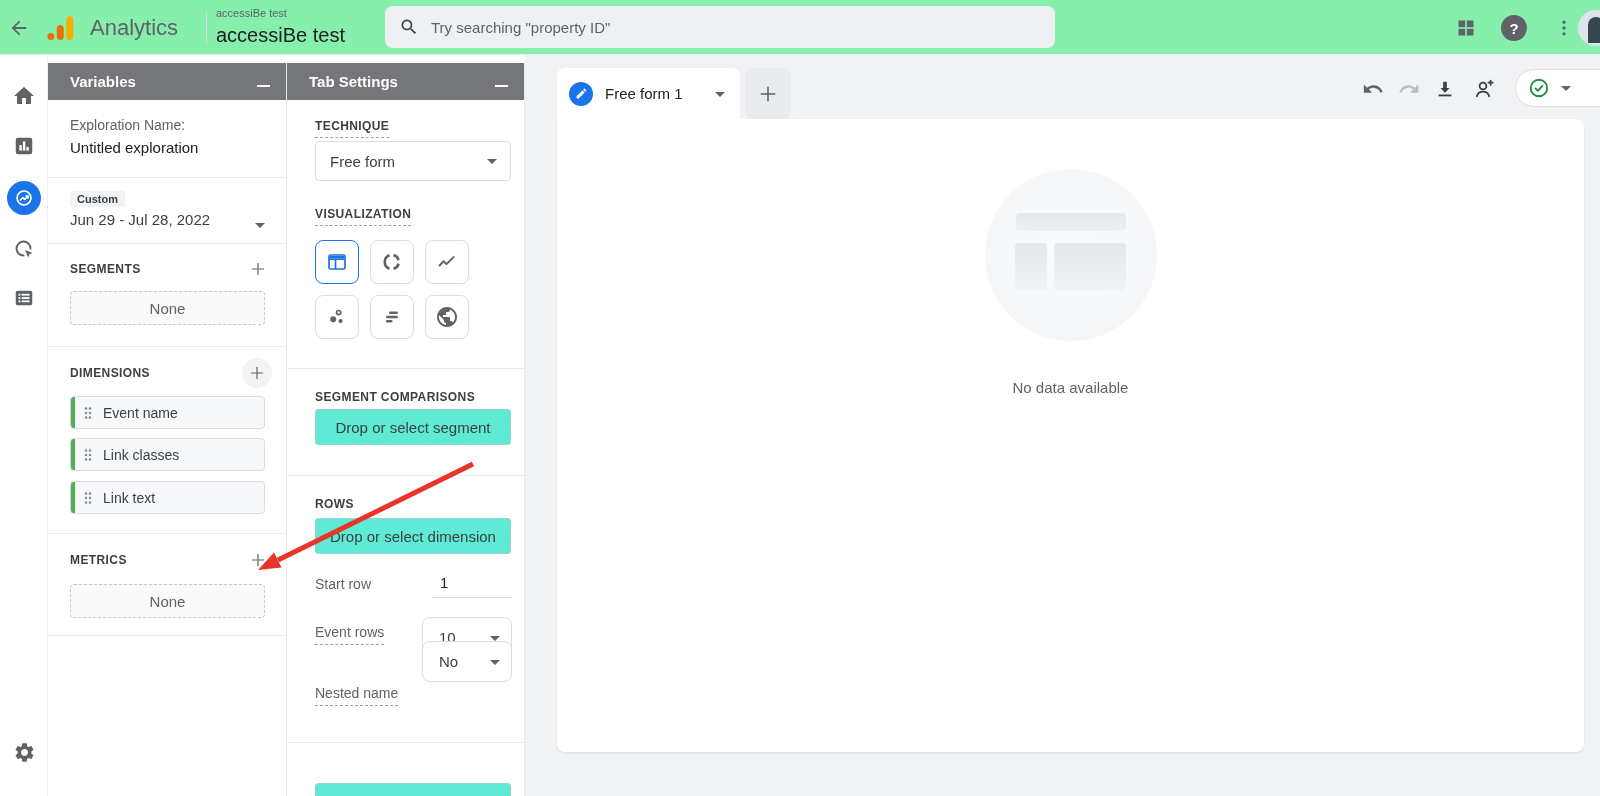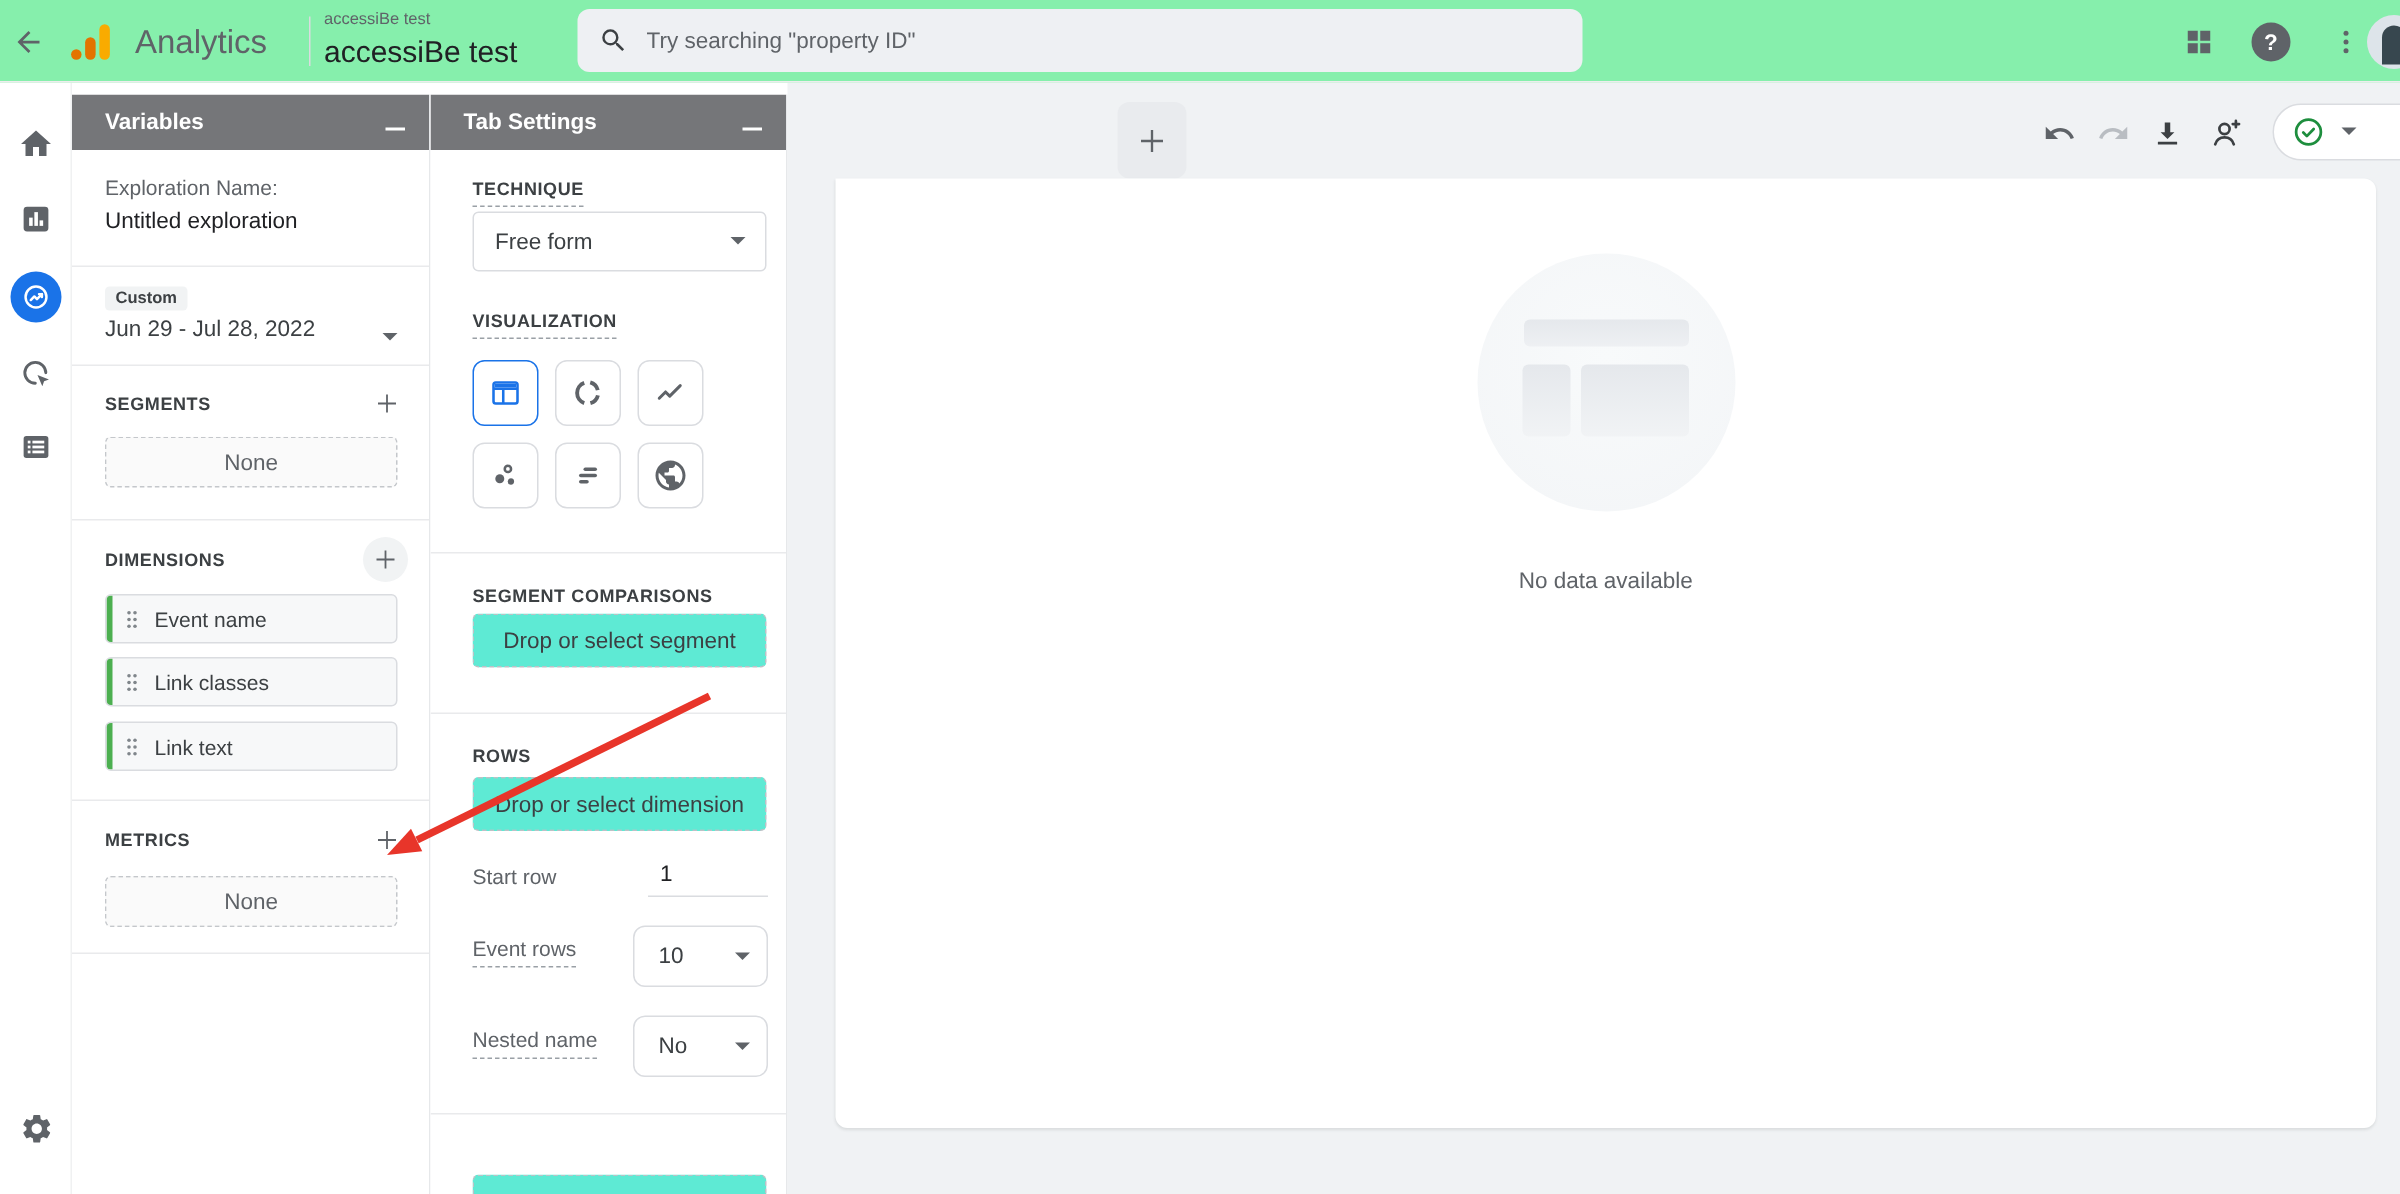--- a/index.html
+++ b/index.html
@@ -343,34 +343,45 @@
 
     <div class="inline-field-label dash-u" style="top:561px;">Event rows</div>
     <div class="select mini-select" style="left:135px; top:554px;">
       <span class="val">10</span>
       <span class="caret"><svg width="12" height="8" viewBox="0 0 12 8">
             <path fill="currentColor" d="M1 1l5 5 5-5z"></path>
           </svg></span>
     </div>
 
     <div class="inline-field-label dash-u" style="top:622px;">Nested name</div>
-    <div class="select mini-select" style="left:135px; top:614px;justify-content:center;">
+    <div class="select mini-select" style="left:135px; top:578px;justify-content:center;">
       <span class="val">No</span>
       <span class="caret"><svg width="12" height="8" viewBox="0 0 12 8">
             <path fill="currentColor" d="M1 1l5 5 5-5z"></path>
           </svg></span>
     </div>
 
     <div class="divider" style="top:679px;"></div>
     <div class="sec-label" style="left:28px; top:726px;">COLUMNS</div>
     <div class="dropbox" style="left:28px; top:720px; width:196px; height:40px;"></div>
   </div>
 
   <div class="canvas">
 
+    <div class="tab">
+      <span class="pencil-orb">
+        <svg width="13" height="13" viewBox="0 0 24 24">
+            <path fill="#fff" d="M3 17.25V21h3.75L17.8 9.94l-3.75-3.75L3 17.25zM20.7 7.04c.4-.39.4-1.02 0-1.41l-2.34-2.34a1 1 0 0 0-1.41 0l-1.83 1.83 3.75 3.75 1.83-1.83z"></path>
+          </svg>
+      </span>
+      <span class="lbl">Free form 1</span>
+      <span class="caret"><svg width="12" height="8" viewBox="0 0 12 8">
+            <path fill="currentColor" d="M1 1l5 5 5-5z"></path>
+          </svg></span>
+    </div>
     <div class="addtab">
       <svg width="22" height="22" viewBox="0 0 24 24" fill="none" stroke="currentColor" stroke-width="1.7">
           <path d="M12 4v16M4 12h16"></path>
         </svg>
     </div>
 
     <div class="tool-ic" style="left:835px; color:#5f6368;">
       <svg width="22" height="22" viewBox="0 0 24 24">
           <path fill="currentColor" d="M12.5 8c-2.65 0-5.05.99-6.9 2.6L2 7v9h9l-3.62-3.62c1.39-1.16 3.16-1.88 5.12-1.88 3.54 0 6.55 2.31 7.6 5.5l2.37-.78C21.08 11.03 17.15 8 12.5 8z"></path>
         </svg>

